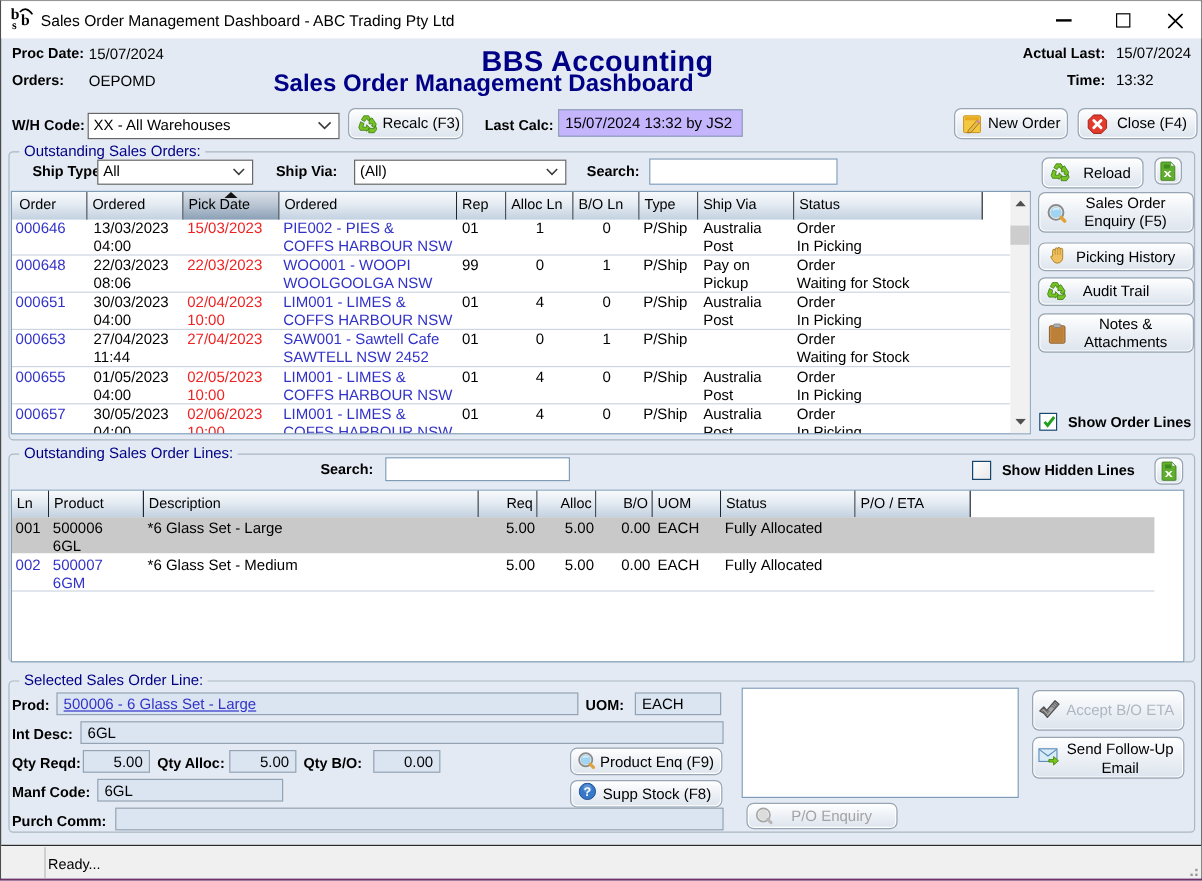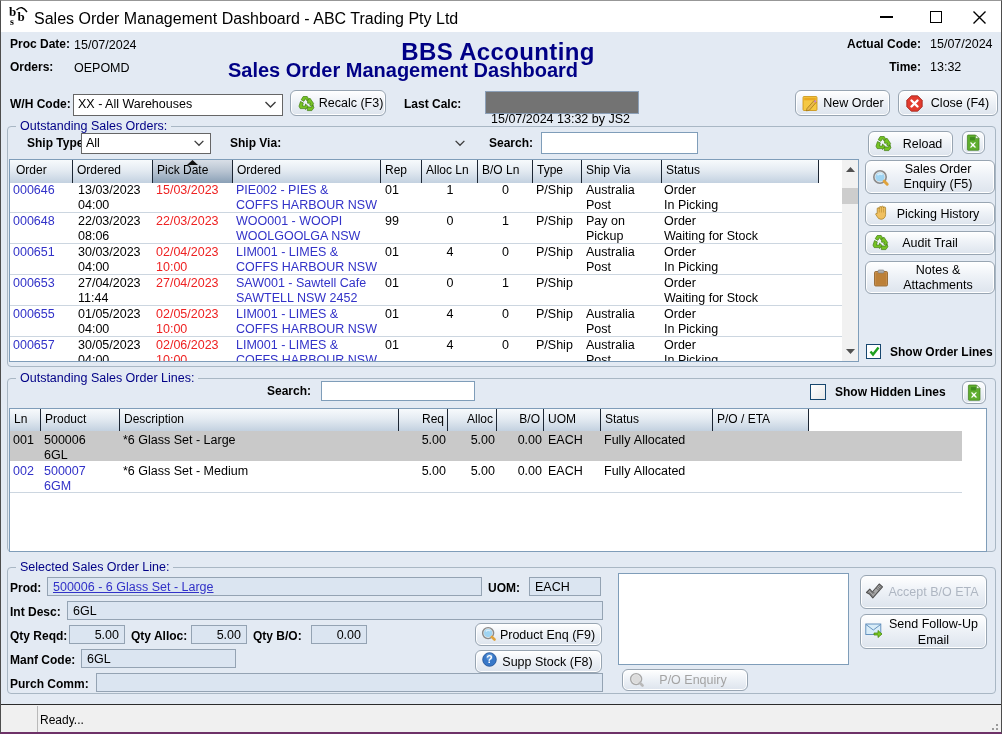--- a/index.html
+++ b/index.html
@@ -30,67 +30,68 @@
 <body>
 <div id="win">
 
   <div class="abs" style="left:0;top:0;width:1000px;height:31px;background:#fff;"></div>
   <svg class="abs" style="left:8px;top:3px;" width="21" height="21" viewBox="0 0 21 21">
     <text x="0" y="12" font-size="13" font-weight="bold" font-family="Liberation Serif">b</text>
     <text x="8.5" y="17" font-size="13" font-weight="bold" font-family="Liberation Serif">b</text>
     <text x="1" y="20.5" font-size="10" font-weight="bold" font-family="Liberation Serif">s</text>
     <path d="M7.5 6 Q 13 0.5 18 8" fill="none" stroke="#000" stroke-width="1.4"></path>
   </svg>
-  <div class="abs" style="left:33px;top:9px;font-size:16px;">Sales Order Management Dashboard - ABC Trading Pty Ltd</div>
+  <div class="abs" style="left:33px;top:9px;font-size:13px;">Sales Order Management Dashboard - ABC Trading Pty Ltd</div>
   <div class="abs" style="left:879px;top:15px;width:13px;height:1.5px;background:#000;"></div>
   <div class="abs" style="left:929px;top:10px;width:12px;height:12px;border:1.4px solid #000;"></div>
   <svg class="abs" style="left:972px;top:10px;" width="13" height="13" viewBox="0 0 13 13">
     <path d="M0.5 0.5 L12.5 12.5 M12.5 0.5 L0.5 12.5" stroke="#000" stroke-width="1.4"></path>
   </svg>
 
   <div class="abs b" style="left:9px;top:36px;">Proc Date:</div>
   <div class="abs" style="left:73px;top:37px;">15/07/2024</div>
   <div class="abs b" style="left:9px;top:59px;">Orders:</div>
   <div class="abs" style="left:73px;top:60px;">OEPOMD</div>
   <div class="abs b navy" style="left:-3px;top:40px;width:1000px;text-align:center;font-size:24px;line-height:21px;letter-spacing:0.35px;">BBS Accounting</div>
   <div class="abs b navy" style="left:0;top:60px;width:804px;text-align:center;font-size:20px;line-height:19px;">Sales Order Management Dashboard</div>
-  <div class="abs b" style="left:830px;top:36px;width:90px;text-align:right;">Actual Code:</div>
+  <div class="abs b" style="left:830px;top:36px;width:90px;text-align:right;">Actual Last:</div>
   <div class="abs" style="left:929px;top:36px;">15/07/2024</div>
   <div class="abs b" style="left:830px;top:59px;width:90px;text-align:right;">Time:</div>
   <div class="abs" style="left:929px;top:59px;">13:32</div>
 
   <div class="abs b" style="left:9px;top:96px;">W/H Code:</div>
   <div class="input" style="left:72px;top:93px;width:210px;height:22px;padding:2px 0 0 4px;border-color:#666;">XX - All Warehouses</div>
   <svg class="abs" style="left:263px;top:100px;" width="13" height="8" viewBox="0 0 13 8">
     <path d="M1.5 1 L6.5 6 L11.5 1" fill="none" stroke="#3c3c3c" stroke-width="1.4"></path>
   </svg>
   <div class="btn" style="left:289px;top:89px;width:96px;height:26px;padding-left:26px;">Recalc (F3)</div>
   <svg class="abs" style="left:297px;top:94px;" width="17" height="17" viewBox="0 0 17 17">
       <use href="#recycle"></use>
     </svg>
   <div class="abs b" style="left:403px;top:96px;">Last Calc:</div>
-  <div class="abs" style="left:484px;top:90px;width:154px;height:23px;background:#737373;border:1px solid #8ca0b8;padding:20px 0 0 5px;font-size:12.5px;white-space:nowrap;">15/07/2024 13:32 by JS2</div>
+  <div class="abs" style="left:464px;top:90px;width:154px;height:23px;background:#c4b5fd;border:1px solid #8ca0b8;padding:4px 0 0 5px;font-size:12.5px;white-space:nowrap;">15/07/2024 13:32 by JS2</div>
   <div class="btn" style="left:794px;top:89px;width:95px;height:26px;padding-left:22px;">New Order</div>
   <svg class="abs" style="left:801px;top:94px;" width="17" height="17" viewBox="0 0 17 17">
       <use href="#note"></use>
     </svg>
   <div class="btn" style="left:897px;top:89px;width:100px;height:26px;padding-left:24px;">Close (F4)</div>
   <svg class="abs" style="left:905px;top:94px;" width="17" height="17" viewBox="0 0 17 17">
       <use href="#closeoct"></use>
     </svg>
 
   <div class="gb" style="left:6px;top:125px;width:989px;height:241px;">
     <div class="gblabel">Outstanding Sales Orders:</div>
   </div>
   <div class="abs b" style="left:14px;top:135px;margin-left:12px;">Ship Type:</div>
   <div class="input" style="left:80px;top:132px;width:130px;height:21px;padding:2px 0 0 4px;border-color:#666;">All</div>
   <svg class="abs" style="left:192px;top:139px;" width="12" height="7" viewBox="0 0 13 8">
       <path d="M1.5 1 L6.5 6 L11.5 1" fill="none" stroke="#3c3c3c" stroke-width="1.5"></path>
     </svg>
   <div class="abs b" style="left:229px;top:135px;">Ship Via:</div>
+  <div class="input" style="left:294px;top:132px;width:177px;height:21px;padding:2px 0 0 4px;border-color:#666;">(All)</div>
   <svg class="abs" style="left:453px;top:139px;" width="12" height="7" viewBox="0 0 13 8">
       <path d="M1.5 1 L6.5 6 L11.5 1" fill="none" stroke="#3c3c3c" stroke-width="1.5"></path>
     </svg>
   <div class="abs b" style="left:488px;top:135px;">Search:</div>
   <div class="input" style="left:540px;top:131px;width:157px;height:22px;"></div>
 
   <div class="abs" style="left:8px;top:158px;width:850px;height:203px;background:#fff;border:1px solid #7f9db9;"></div>
   <div class="abs" style="left:9px;top:159px;width:809px;height:23px;">
     <div class="hcell" style="left:0;width:63px;padding-left:6px;">Order</div>
     <div class="hcell" style="left:63px;width:80px;">Ordered</div>

